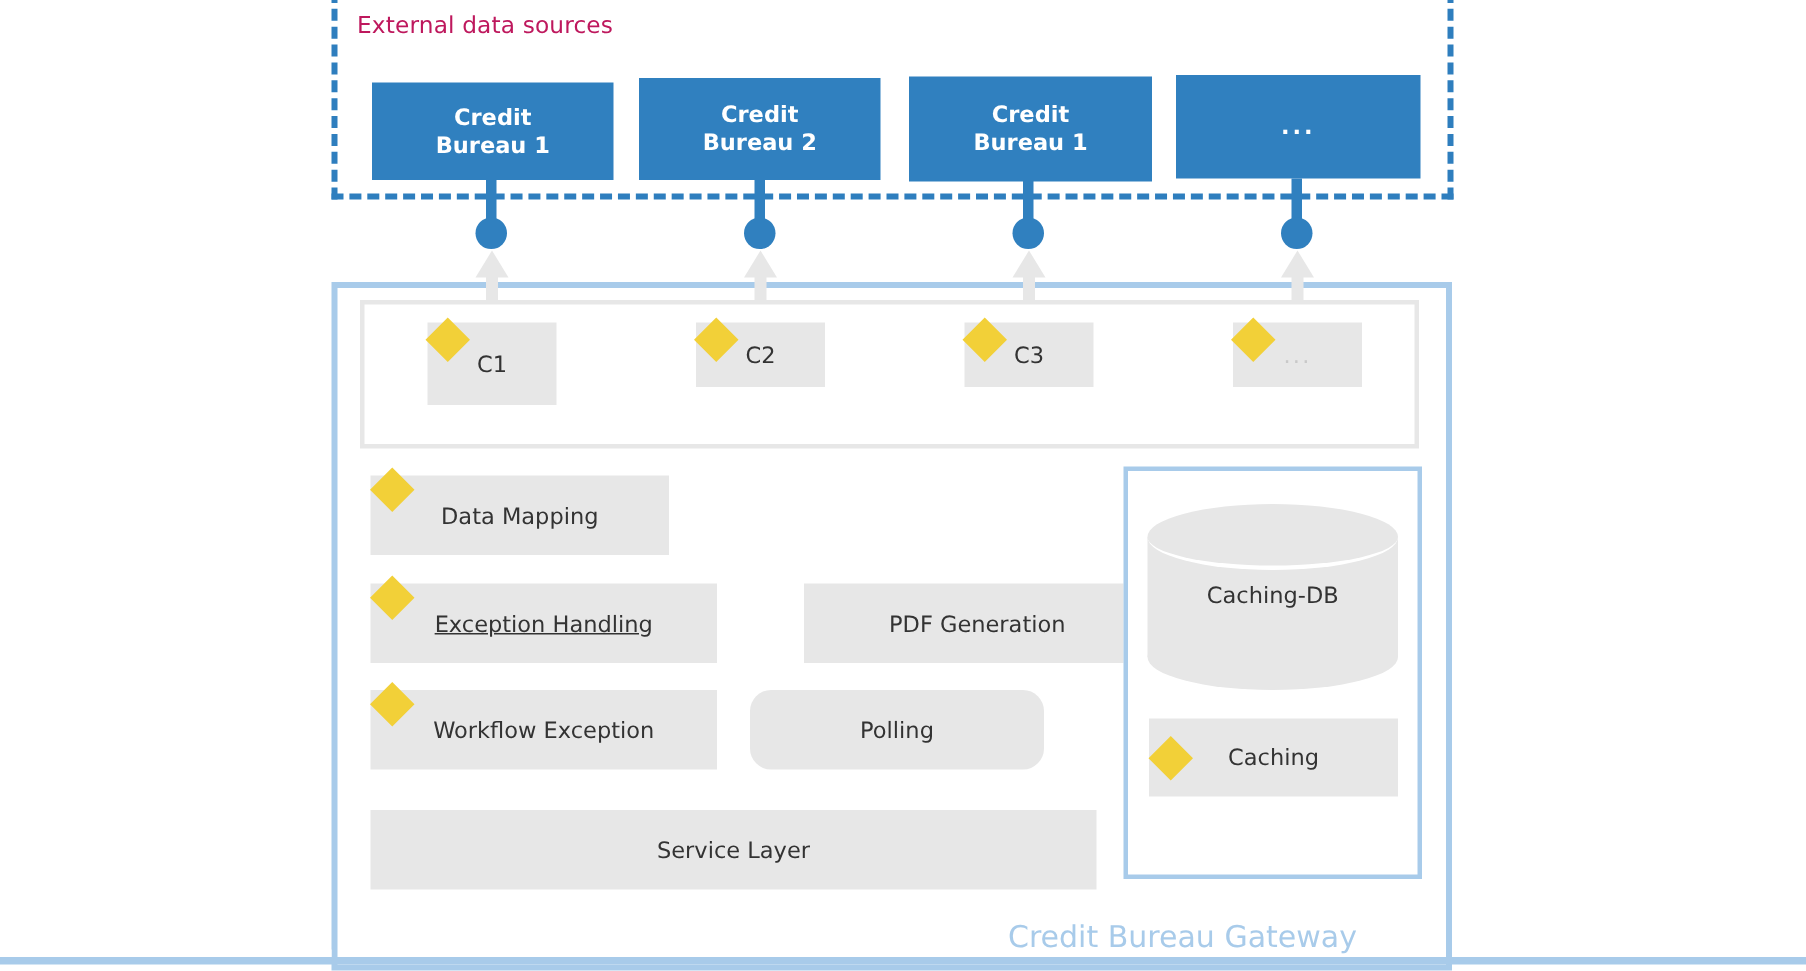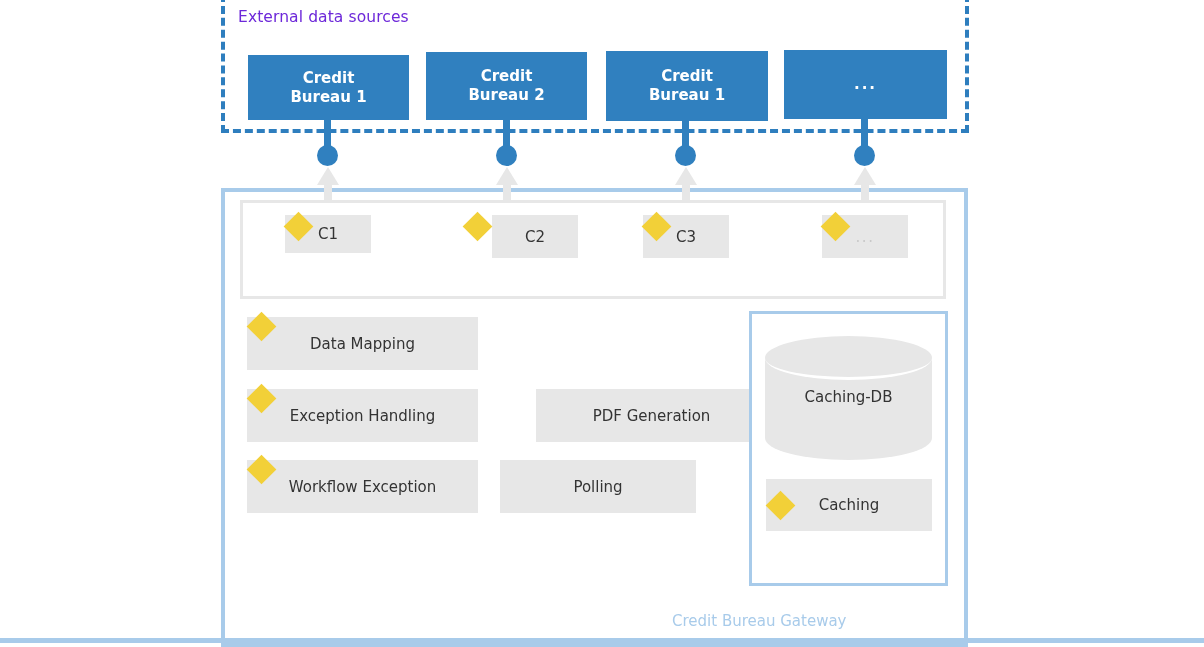--- a/index.html
+++ b/index.html
@@ -30,21 +30,21 @@
     top: -6px;
     width: 748px;
     height: 139px;
     border: 4px dashed #2E7EBE;
     background: transparent;
   }
   .ext-title {
     left: 238px;
     top: 8px;
     font-size: 15.5px;
-    color: #6d28d9;
+    color: #be185d;
     letter-spacing: 0.1px;
     white-space: nowrap;
   }
 
   
   .bureau {
     background: #3080BF;
     color: #ffffff;
     font-size: 15px;
     line-height: 19px;
@@ -85,21 +85,21 @@
     left: 221px;
     top: 188px;
     width: 747px;
     height: 459px;
     border: 4px solid #A8CBEA;
     background: #ffffff;
   }
   .gateway-label {
     left: 672px;
     top: 612px;
-    font-size: 15px;
+    font-size: 20px;
     color: #A8CBEA;
     white-space: nowrap;
   }
 
   
   .c-container {
     left: 240px;
     top: 200px;
     width: 706px;
     height: 99px;
@@ -250,63 +250,66 @@
   <div class="abs arrow-head" style="left:496px; top:167px;"></div>
 
   <div class="abs arrow-shaft" style="left:682px; top:183px; height:34px;"></div>
   <div class="abs arrow-head" style="left:675px; top:167px;"></div>
 
   <div class="abs arrow-shaft" style="left:861px; top:183px; height:34px;"></div>
   <div class="abs arrow-head" style="left:854px; top:167px;"></div>
 
   <div class="abs c-container"></div>
 
-  <div class="abs tile" style="left:285px; top:215px; width:86px; height:38px;">
+  <div class="abs tile" style="left:285px; top:215px; width:86px; height:55px;">
     <span>C1</span>
   </div>
   <div class="abs diamond" style="left:288px; top:216px;"></div>
 
-  <div class="abs tile" style="left:464px; top:215px; width:86px; height:43px;margin-left:28px;">
+  <div class="abs tile" style="left:464px; top:215px; width:86px; height:43px;">
     <span>C2</span>
   </div>
   <div class="abs diamond" style="left:467px; top:216px;"></div>
 
   <div class="abs tile" style="left:643px; top:215px; width:86px; height:43px;">
     <span>C3</span>
   </div>
   <div class="abs diamond" style="left:646px; top:216px;"></div>
 
   <div class="abs tile muted" style="left:822px; top:215px; width:86px; height:43px;">
     <span>...</span>
   </div>
   <div class="abs diamond" style="left:825px; top:216px;"></div>
 
-  <div class="abs tile" style="left:247px; top:317px; width:231px; height:53px;">
+  <div class="abs tile" style="left:247px; top:317px; width:199px; height:53px;">
     <span>Data Mapping</span>
   </div>
   <div class="abs diamond" style="left:251px; top:316px;"></div>
 
-  <div class="abs tile" style="left:247px; top:389px; width:231px; height:53px;">
+  <div class="abs tile" style="left:247px; top:389px; width:231px; height:53px;text-decoration:underline;">
     <span>Exception Handling</span>
   </div>
   <div class="abs diamond" style="left:251px; top:388px;"></div>
 
   <div class="abs tile" style="left:247px; top:460px; width:231px; height:53px;">
     <span>Workflow Exception</span>
   </div>
   <div class="abs diamond" style="left:251px; top:459px;"></div>
 
   <div class="abs tile" style="left:500px; top:389px; width:231px; height:53px;margin-left:36px;">
     <span>PDF Generation</span>
   </div>
 
-  <div class="abs tile" style="left:500px; top:460px; width:196px; height:53px;">
+  <div class="abs tile" style="left:500px; top:460px; width:196px; height:53px;border-radius:14px;">
     <span>Polling</span>
   </div>
 
+  <div class="abs tile" style="left:247px; top:540px; width:484px; height:53px;">
+    <span>Service Layer</span>
+  </div>
 
   <div class="abs cache-panel"></div>
 
   <div class="abs cyl">
     <div class="cyl-bottom"></div>
     <div class="cyl-body"></div>
     <div class="cyl-top"></div>
     <div class="cyl-label">Caching-DB</div>
   </div>
 

